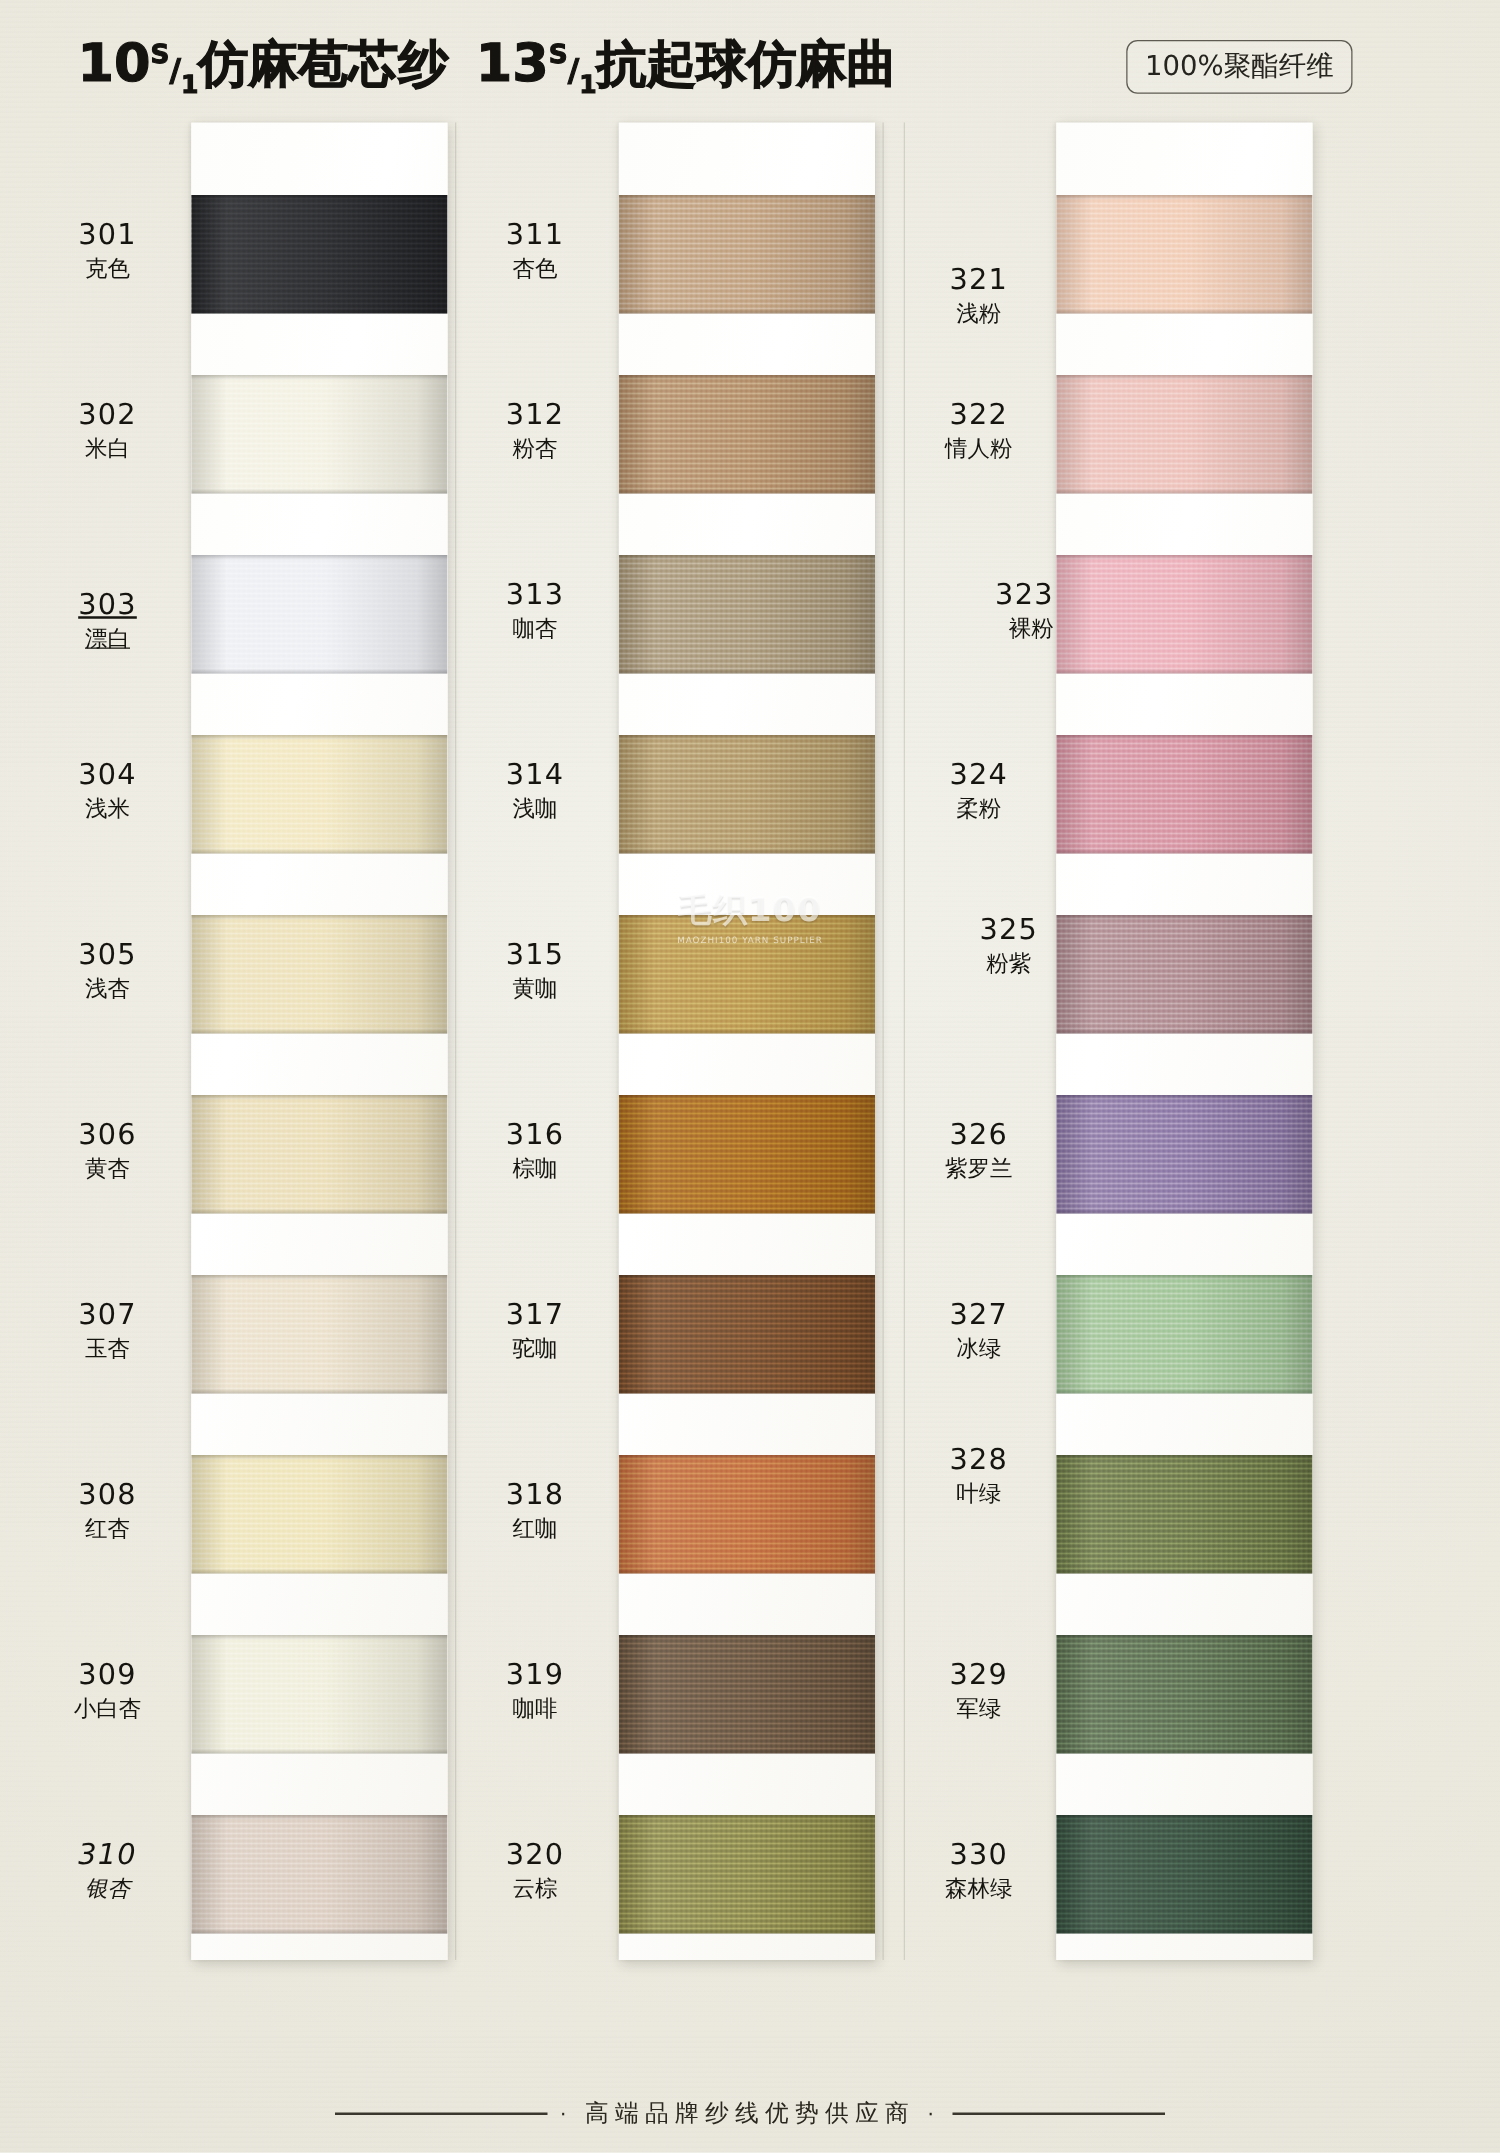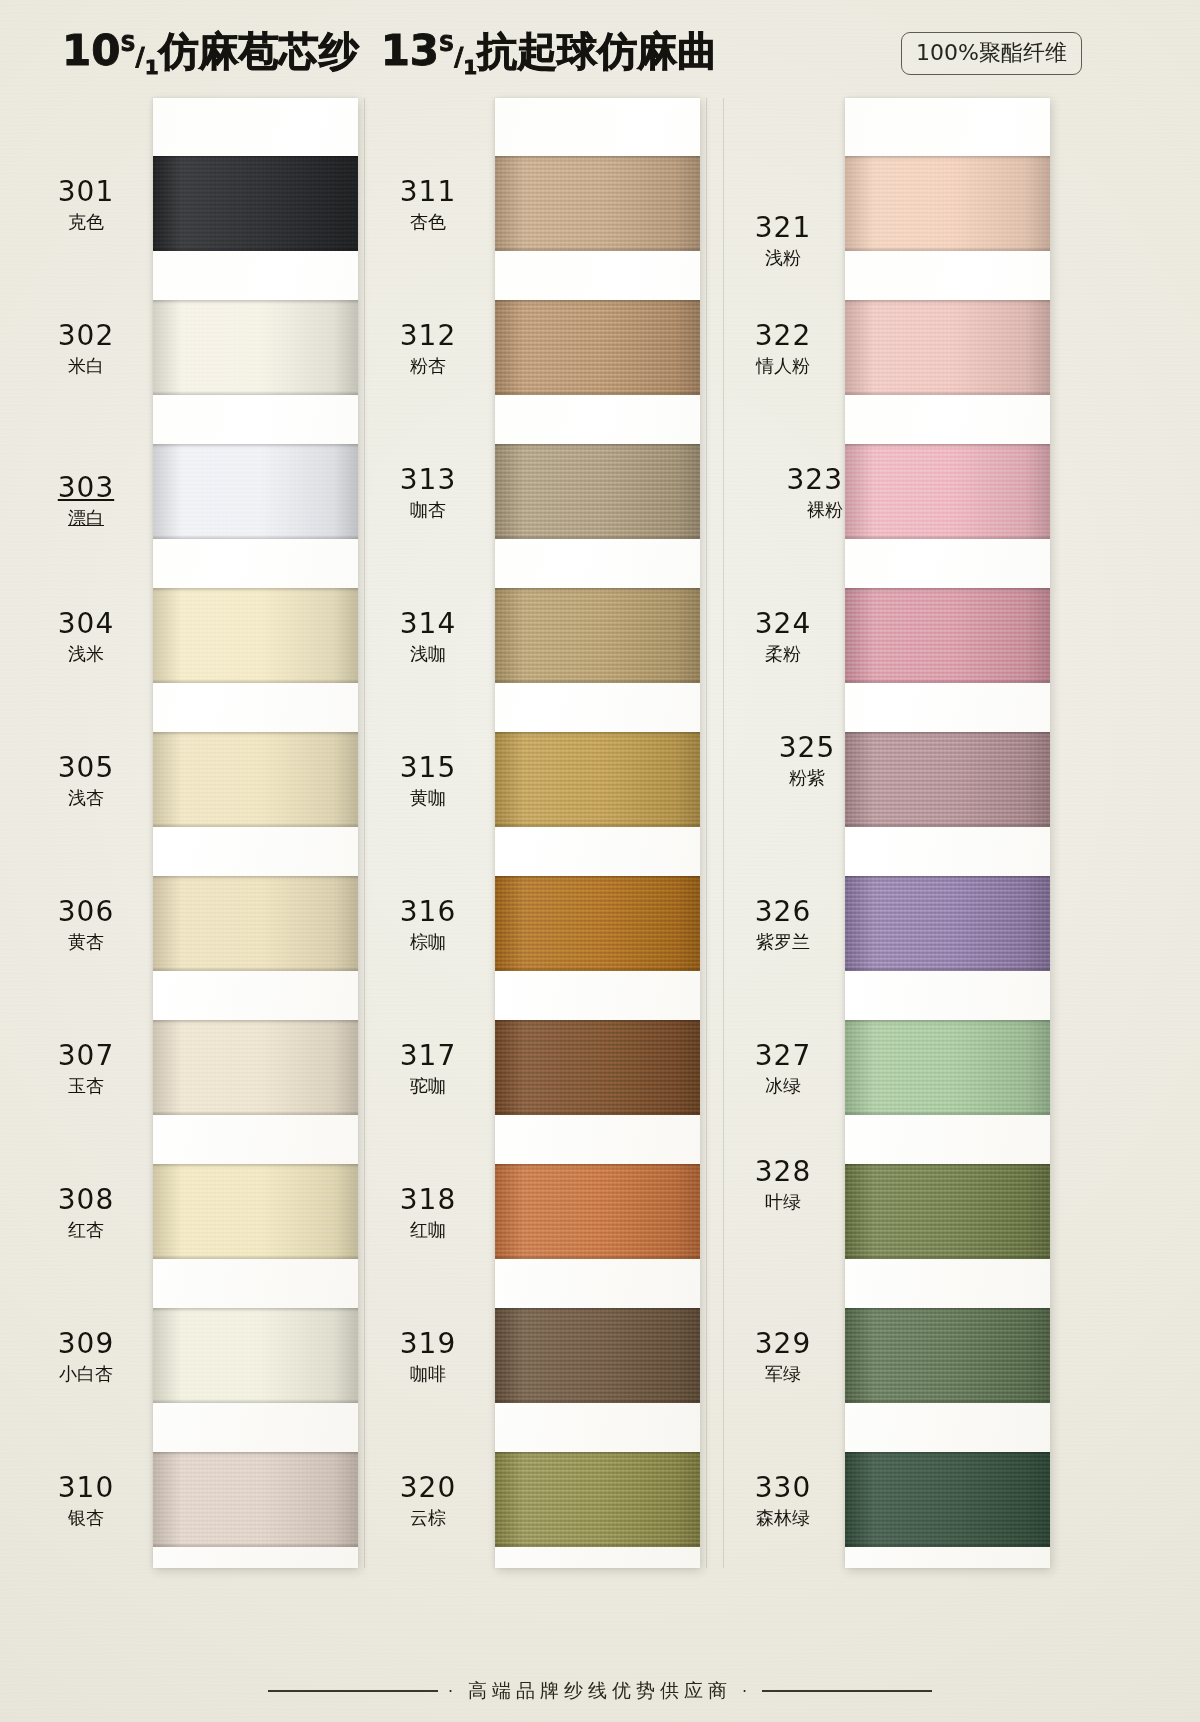--- a/index.html
+++ b/index.html
@@ -111,21 +111,21 @@
   .yarn .edge.b{bottom:0;transform:rotate(180deg);}
 
   
   .label{
     position:absolute;width:120px;text-align:center;
     font-family:"DejaVu Sans","Liberation Sans",sans-serif;
     color:#16140f;line-height:1.30;
   }
   .col-1 .label,.col-2 .label{left:-32px;}
   .col-3 .label{left:-12px;}
-  .label .code{font-size:28px;display:block;letter-spacing:1px;}
+  .label .code{font-size:23px;display:block;letter-spacing:1px;}
   .label .name{font-size:18px;display:block;}
 
   
   .watermark{
     position:absolute;left:520px;top:710px;width:160px;height:60px;
     text-align:center;color:rgba(255,255,255,0.62);
     font-family:"DejaVu Sans","Liberation Sans",sans-serif;
     pointer-events:none;
   }
   .watermark .wm1{font-size:27px;font-weight:bold;letter-spacing:1px;
@@ -259,21 +259,21 @@
           <span class="code">309</span>
           <span class="name">小白杏</span>
         </div>
         <div class="yarn" style="top: 1354px;">
           <div class="wind" style="background:#ded0c4"></div>
           <div class="tex"></div>
           <div class="shade"></div>
           <div class="edge"></div>
           <div class="edge b"></div>
         </div>
-        <div class="label" style="top: 1372px;">
+        <div class="label" style="top: 1372px; font-style: italic;">
           <span class="code">310</span>
           <span class="name">银杏</span>
         </div>
       </div>
       <div class="col col-2">
         <div class="card"></div>
         <div class="guide"></div>
         <div class="yarn" style="top: 58px;">
           <div class="wind" style="background:#c3a483"></div>
           <div class="tex"></div>
@@ -494,20 +494,24 @@
           <div class="edge"></div>
           <div class="edge b"></div>
         </div>
         <div class="label" style="top: 1372px;">
           <span class="code">330</span>
           <span class="name">森林绿</span>
         </div>
       </div>
     </div>
 
+  <div class="watermark">
+    <div class="wm1">毛织100</div>
+    <div class="wm2">MAOZHI100  YARN  SUPPLIER</div>
+  </div>
 
   <div class="footer">
     <span class="rule"></span>
     <span class="dot">·</span>
     <span>高端品牌纱线优势供应商</span>
     <span class="dot">·</span>
     <span class="rule"></span>
   </div>
 </div>
 

